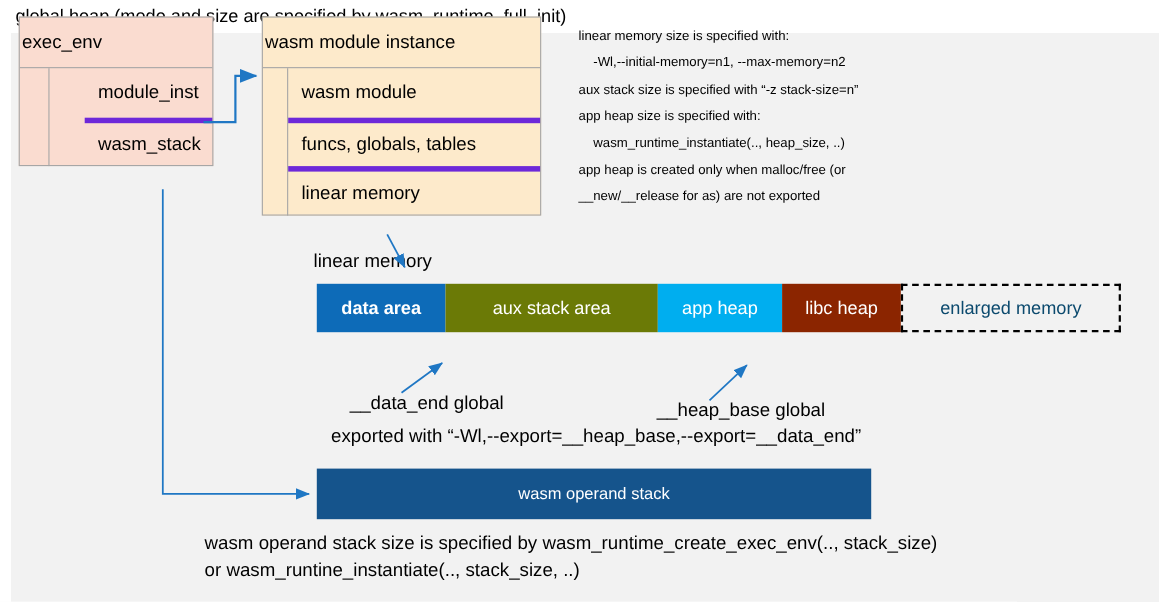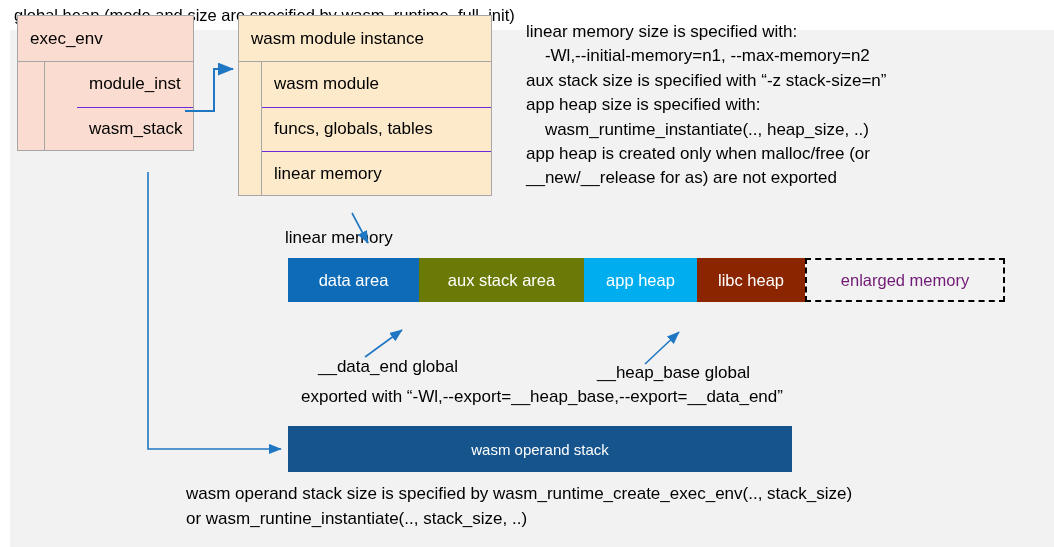--- a/index.html
+++ b/index.html
@@ -41,21 +41,21 @@
   .struct {
     position: absolute;
     border: 1px solid #a6a6a6;
     box-sizing: border-box;
   }
   .struct .hdr {
     box-sizing: border-box;
     border-bottom: 1px solid #a6a6a6;
     display: flex;
     align-items: center;
-    padding-left: 12px;
+    padding-left: 2px;
     font-size: 17px;
   }
   .struct .body {
     display: flex;
     box-sizing: border-box;
   }
   .struct .gutter {
     box-sizing: border-box;
     border-right: 1px solid #a6a6a6;
     flex: 0 0 auto;
@@ -66,21 +66,21 @@
     flex-direction: column;
   }
   .struct .row {
     box-sizing: border-box;
     display: flex;
     align-items: center;
     padding-left: 12px;
     font-size: 17px;
   }
   .struct .row + .row {
-    border-top: 1px solid #6d28d9;
+    border-top: 5px solid #6d28d9;
   }
 
   
   #exec-env {
     left: 17px;
     top: 15px;
     width: 177px;
     height: 136px;
     background: #fadcd0;
   }
@@ -101,21 +101,21 @@
   #module-inst .body { height: 134px; }
   #module-inst .gutter { width: 23px; }
   #module-inst .row { height: 44.66px; }
 
   
   #info-text {
     position: absolute;
     left: 526px;
     top: 20px;
     width: 500px;
-    font-size: 17px;
+    font-size: 12px;
     line-height: 24.4px;
     white-space: pre;
   }
 
   
   #linmem-label {
     position: absolute;
     left: 285px;
     top: 228px;
     font-size: 17px;
@@ -131,21 +131,21 @@
     box-sizing: border-box;
     display: flex;
     align-items: center;
     justify-content: center;
     color: #ffffff;
     font-size: 16.5px;
     height: 44px;
   }
   .seg.dashed {
     background: #f2f2f2;
-    color: #701a75;
+    color: #0c4a6e;
     border: 2.5px dashed #000000;
   }
 
   
   .anno {
     position: absolute;
     font-size: 17px;
     white-space: nowrap;
   }
   #anno-data-end  { left: 318px; top: 357px; }
@@ -217,22 +217,22 @@
 <div id="info-text">linear memory size is specified with:
     -Wl,--initial-memory=n1, --max-memory=n2
 aux stack size is specified with “-z stack-size=n”
 app heap size is specified with:
     wasm_runtime_instantiate(.., heap_size, ..)
 app heap is created only when malloc/free (or
 __new/__release for as) are not exported</div>
 
 <div id="linmem-label">linear memory</div>
 <div id="membar">
-    <div class="seg" style="width: 131px; background: rgb(13, 107, 184);">data area</div>
-    <div class="seg" style="width: 165px; background: rgb(107, 122, 6);">aux stack area</div>
+    <div class="seg" style="width: 117px; background: rgb(13, 107, 184); font-weight: bold;">data area</div>
+    <div class="seg" style="width: 193px; background: rgb(107, 122, 6);">aux stack area</div>
     <div class="seg" style="width: 113px; background: rgb(0, 174, 239);">app heap</div>
     <div class="seg" style="width: 108px; background: rgb(139, 37, 0);">libc heap</div>
     <div class="seg dashed" style="width: 200px;">enlarged memory</div>
   </div>
 
 <div class="anno" id="anno-data-end">__data_end global</div>
 <div class="anno" id="anno-heap-base">__heap_base global</div>
 <div class="anno" id="anno-exported">exported with “-Wl,--export=__heap_base,--export=__data_end”</div>
 
 <div id="opstack">wasm operand stack</div>

